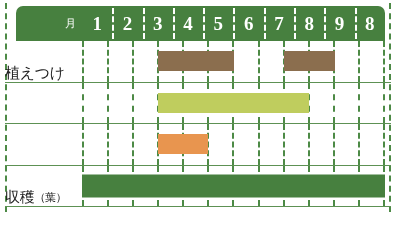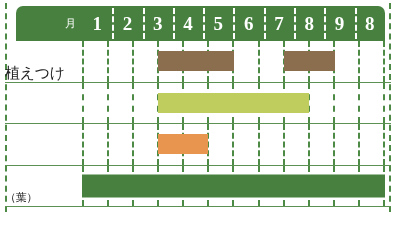--- a/index.html
+++ b/index.html
@@ -242,20 +242,21 @@
         <div class="grid-col"></div>
         <div class="grid-col last-edge"></div>
       </div>
       <div class="bars-layer">
         <div class="bar" style="left: 25%; width: 16.6667%; background: rgb(232, 149, 79);"></div>
       </div>
     </div>
 
     <div class="row">
       <div class="row-label">
+        <span>収穫</span>
           <span class="sub">（葉）</span>
       </div>
       <div class="grid-cols">
         <div class="grid-col"></div>
         <div class="grid-col"></div>
         <div class="grid-col"></div>
         <div class="grid-col"></div>
         <div class="grid-col"></div>
         <div class="grid-col"></div>
         <div class="grid-col"></div>

